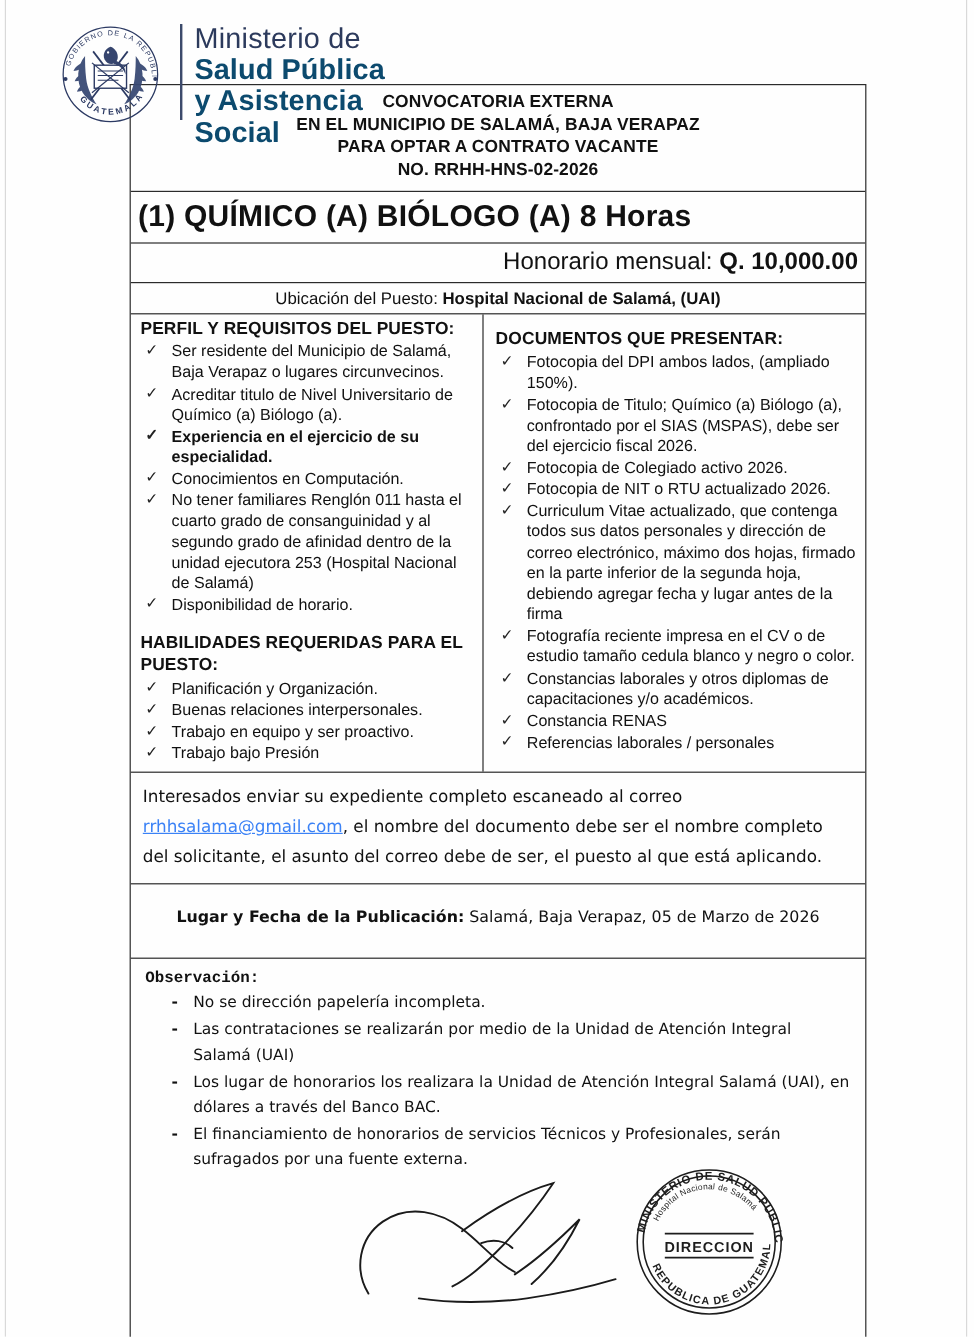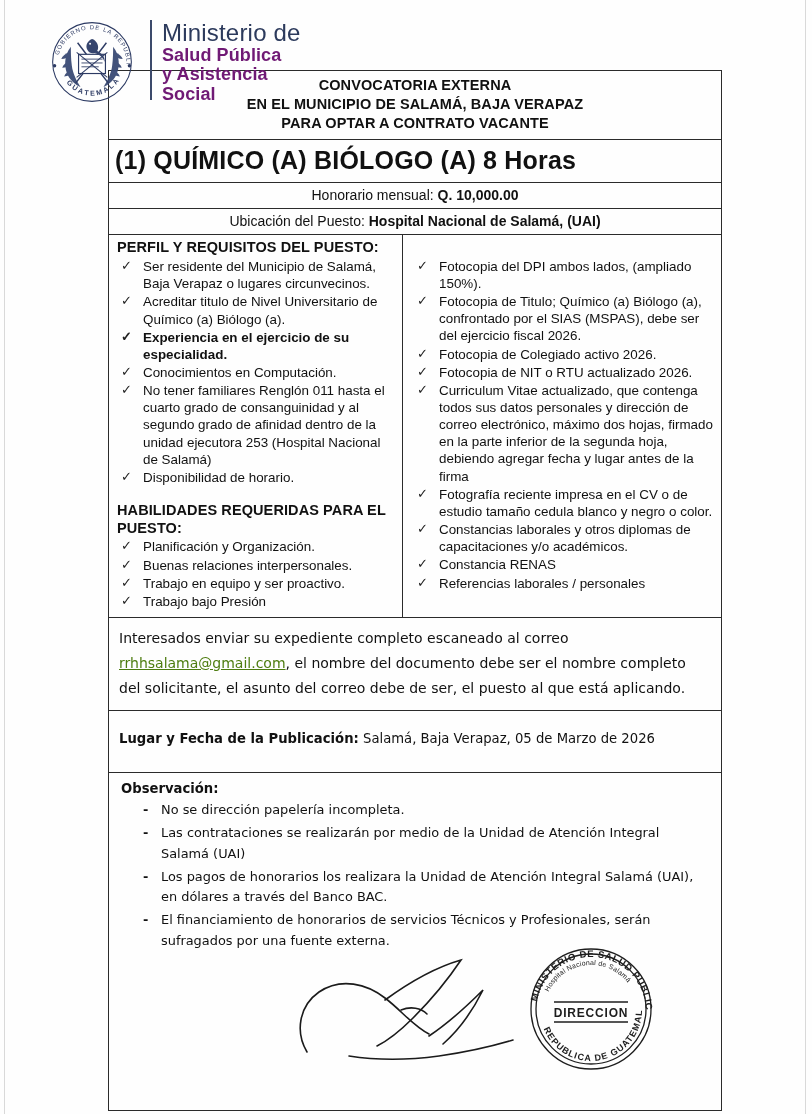--- a/index.html
+++ b/index.html
@@ -67,23 +67,23 @@
     line-height: 1.08;
     color: #19243f;
   }
   .lh-l1 {
     font-size: 24px;
     font-weight: 400;
     color: #2c3a5c;
     letter-spacing: .2px;
   }
   .lh-l2, .lh-l3, .lh-l4 {
-    font-size: 18px;
-    font-weight: bold;
-    color: #701a75;
+    font-size: 24px;
+    font-weight: bold;
+    color: #0c4a6e;
     letter-spacing: .1px;
   }
 
   
   .doc {
     position: absolute;
     left: 108px;
     top: 70px;
     width: 614px;
     border: 1.5px solid #2b2b2b;
@@ -113,23 +113,23 @@
   }
   .band-sub .b { font-weight: bold; }
 
   .band-puesto {
     padding: 6px 6px 7px 6px;
     font-size: 25px;
     font-weight: bold;
     letter-spacing: .2px;
   }
   .band-honorario {
-    text-align: center;
+    text-align: right;
     padding: 4px 6px 5px 6px;
-    font-size: 14px;
+    font-size: 20px;
   }
   .band-honorario .b { font-weight: bold; }
   .band-ubicacion {
     text-align: center;
     padding: 4px 6px 5px 6px;
     font-size: 14px;
   }
   .band-ubicacion .b { font-weight: bold; }
 
   
@@ -180,42 +180,43 @@
 
   
   .band-email {
     padding: 8px 10px 9px 10px;
     font-size: 14px;
     line-height: 1.78;
     font-family: "DejaVu Sans", sans-serif;
   }
   .band-email a,
   .band-email .mail {
-    color: #4d7c0f;
+    color: #3b82f6;
     text-decoration: underline;
   }
 
   
   .band-lugar {
     padding: 20px 10px 26px 10px;
     font-size: 13.2px;
-    text-align: left;
+    text-align: center;
     font-family: "DejaVu Sans", sans-serif;
   }
   .band-lugar .b { font-weight: bold; }
 
   
   .band-obs {
     padding: 8px 12px 6px 12px;
     font-family: "DejaVu Sans", sans-serif;
   }
   .obs-title {
     font-size: 13.2px;
     font-weight: bold;
     margin-bottom: 4px;
+    font-family: Liberation Mono, monospace;
   }
   ul.dashes {
     list-style: none;
     margin: 0 0 0 0;
     padding: 0;
   }
   ul.dashes li {
     position: relative;
     padding-left: 40px;
     font-size: 12.9px;
@@ -323,20 +324,21 @@
       <div class="lh-l4">Social</div>
     </div>
   </div>
 
   <div class="doc">
 
     <div class="row band-title">
       <div>CONVOCATORIA EXTERNA</div>
       <div>EN EL MUNICIPIO DE SALAMÁ, BAJA VERAPAZ</div>
       <div>PARA OPTAR A CONTRATO VACANTE</div>
+      <div>NO. RRHH-HNS-02-2026</div>
     </div>
 
 
     <div class="row band-puesto">(1) QUÍMICO (A) BIÓLOGO (A)  8 Horas</div>
 
     <div class="row band-honorario">
       <span>Honorario mensual:</span>
       <span class="b">Q. 10,000.00</span>
     </div>
 
@@ -361,20 +363,21 @@
         <div class="col-head spaced">HABILIDADES REQUERIDAS PARA EL PUESTO:</div>
         <ul class="checks" id="habilidades-list">
             <li><span class="tick">✓</span><span>Planificación y Organización.</span></li>
             <li><span class="tick">✓</span><span>Buenas relaciones interpersonales.</span></li>
             <li><span class="tick">✓</span><span>Trabajo en equipo y ser proactivo.</span></li>
             <li><span class="tick">✓</span><span>Trabajo bajo Presión</span></li>
           </ul>
       </div>
 
       <div class="col-right">
+        <div class="col-head">DOCUMENTOS QUE PRESENTAR:</div>
         <ul class="checks" id="documentos-list">
             <li><span class="tick">✓</span><span>Fotocopia del DPI ambos lados, (ampliado 150%).</span></li>
             <li><span class="tick">✓</span><span>Fotocopia de Titulo;  Químico (a) Biólogo (a), confrontado por el SIAS (MSPAS), debe ser del ejercicio fiscal 2026.</span></li>
             <li><span class="tick">✓</span><span>Fotocopia de Colegiado activo 2026.</span></li>
             <li><span class="tick">✓</span><span>Fotocopia de NIT o RTU actualizado 2026.</span></li>
             <li><span class="tick">✓</span><span>Curriculum Vitae actualizado, que contenga todos sus datos personales y dirección de correo electrónico, máximo dos hojas, firmado en la parte inferior de la segunda hoja, debiendo agregar fecha y lugar antes de la firma</span></li>
             <li><span class="tick">✓</span><span>Fotografía reciente impresa en el CV o de estudio tamaño cedula blanco y negro o color.</span></li>
             <li><span class="tick">✓</span><span>Constancias laborales y otros diplomas de capacitaciones y/o académicos.</span></li>
             <li><span class="tick">✓</span><span>Constancia RENAS</span></li>
             <li><span class="tick">✓</span><span>Referencias laborales / personales</span></li>
@@ -390,21 +393,21 @@
     <div class="row band-lugar">
       <span class="b">Lugar y Fecha de la Publicación:</span>
       <span>Salamá, Baja Verapaz, 05 de Marzo de 2026</span>
     </div>
 
     <div class="row band-obs">
       <div class="obs-title">Observación:</div>
       <ul class="dashes" id="observacion-list">
           <li><span class="dash">-</span><span>No se dirección papelería incompleta.</span></li>
           <li><span class="dash">-</span><span>Las contrataciones se realizarán por medio de la Unidad de Atención Integral Salamá (UAI)</span></li>
-          <li><span class="dash">-</span><span>Los pagos de honorarios los realizara la Unidad de Atención Integral Salamá (UAI), en dólares a través del Banco BAC.</span></li>
+          <li><span class="dash">-</span><span>Los lugar de honorarios los realizara la Unidad de Atención Integral Salamá (UAI), en dólares a través del Banco BAC.</span></li>
           <li><span class="dash">-</span><span>El financiamiento de honorarios de servicios Técnicos y Profesionales, serán sufragados por una fuente externa.</span></li>
         </ul>
 
       <div class="sig-zone">
 
         <svg class="sig-scribble" viewBox="0 0 300 130">
           <g fill="none" stroke="#1b1b1b" stroke-width="1.6" stroke-linecap="round">
             <path d="M18 104 C6 84 10 58 30 44 C52 29 78 36 96 50 C112 62 124 78 140 86"></path>
             <path d="M96 52 C118 36 144 20 172 12 C160 30 142 52 124 70 C112 82 100 92 88 98"></path>
             <path d="M140 88 C158 76 176 60 194 42 C184 62 170 82 154 96"></path>

